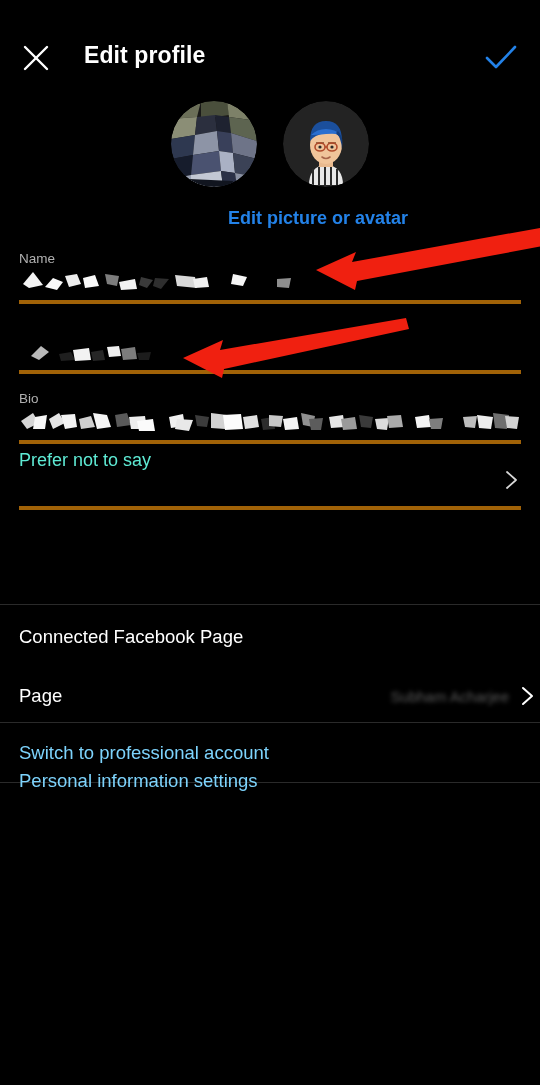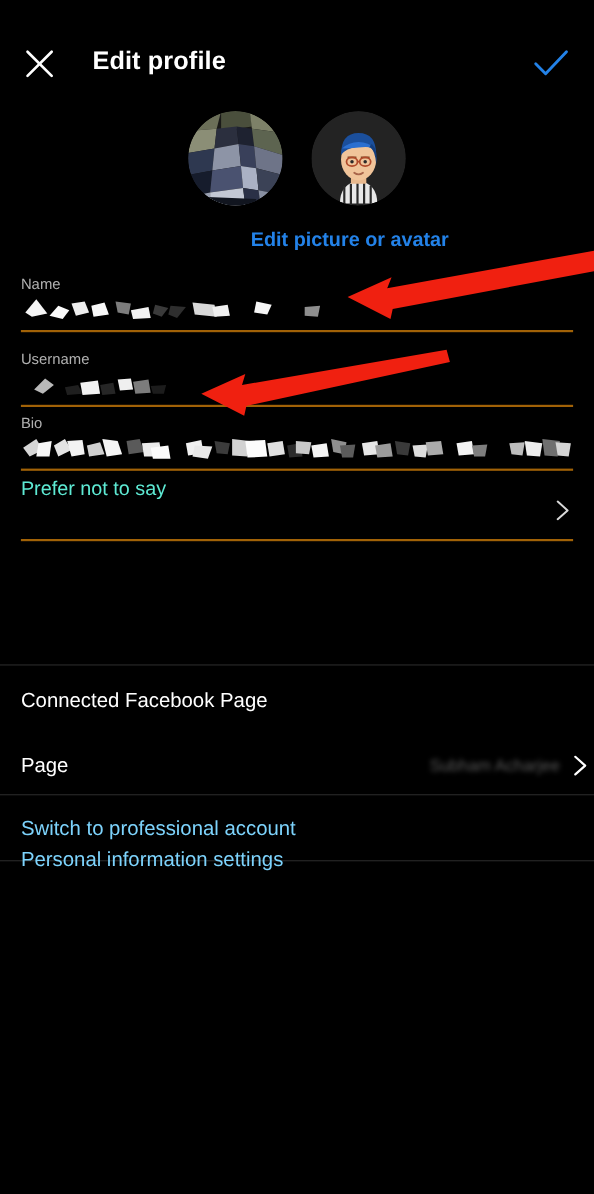--- a/index.html
+++ b/index.html
@@ -87,21 +87,21 @@
   
   .form-section {
     position: absolute;
     top: 248px;
     left: 0;
     width: 540px;
   }
   .field {
     position: relative;
     margin: 0 19px;
-    border-bottom: 2px solid #a16207;
+    border-bottom: 4px solid #a16207;
   }
   .field-label {
     font-size: 13.5px;
     color: #b0b0b0;
     line-height: 18px;
     padding-top: 2px;
   }
   .field-value {
     font-size: 18px;
     color: #5eead4;
@@ -297,34 +297,33 @@
       <polygon points="122,9 134,12 128,20 120,17" fill="#3a3a3a"></polygon>
       <polygon points="136,10 150,11 142,21 134,18" fill="#2e2e2e"></polygon>
       <polygon points="156,7 176,9 178,20 158,18" fill="#d8d8d8"></polygon>
       <polygon points="174,11 188,9 190,19 176,20" fill="#f0f0f0"></polygon>
       <polygon points="214,6 228,9 224,18 212,16" fill="#f6f6f6"></polygon>
       <polygon points="258,11 272,10 270,20 258,19" fill="#8e8e8e"></polygon>
     </svg>
   </div>
 
   <div class="field" style="height:52px; margin-top:14px;">
-    <div class="field-label">Username</div>
     <div class="field-value redacted"></div>
     <svg class="pixel-mask" style="left:0px; top:20px;" width="160" height="26" viewBox="0 0 160 26">
       <polygon points="12,18 22,8 30,14 20,22" fill="#b9b9b9"></polygon>
       <polygon points="40,16 52,14 56,22 42,23" fill="#1f1f1f"></polygon>
       <polygon points="54,12 70,10 72,22 56,23" fill="#f2f2f2"></polygon>
       <polygon points="72,14 84,12 86,22 74,23" fill="#262626"></polygon>
       <polygon points="88,9 100,8 102,18 90,19" fill="#efefef"></polygon>
       <polygon points="102,11 116,9 118,21 104,22" fill="#7c7c7c"></polygon>
       <polygon points="118,15 132,14 130,22 120,22" fill="#1c1c1c"></polygon>
     </svg>
   </div>
 
-  <div class="field" style="height:52px; margin-top:4px;">
+  <div class="field" style="height:52px; margin-top:14px;">
     <div class="field-label">Bio</div>
     <div class="field-value redacted"></div>
     <svg class="pixel-mask" style="left:0px; top:19px;" width="502" height="28" viewBox="0 0 502 28">
       <polygon points="2,14 14,6 20,16 8,22" fill="#d6d6d6"></polygon>
       <polygon points="16,10 28,8 26,22 14,22" fill="#f7f7f7"></polygon>
       <polygon points="30,12 40,6 46,16 34,22" fill="#e4e4e4"></polygon>
       <polygon points="42,8 56,7 58,20 46,22" fill="#f2f2f2"></polygon>
       <polygon points="60,12 72,9 76,20 62,22" fill="#cfcfcf"></polygon>
       <polygon points="74,6 88,8 92,20 78,22" fill="#f5f5f5"></polygon>
       <polygon points="96,8 108,6 112,18 98,20" fill="#5a5a5a"></polygon>

